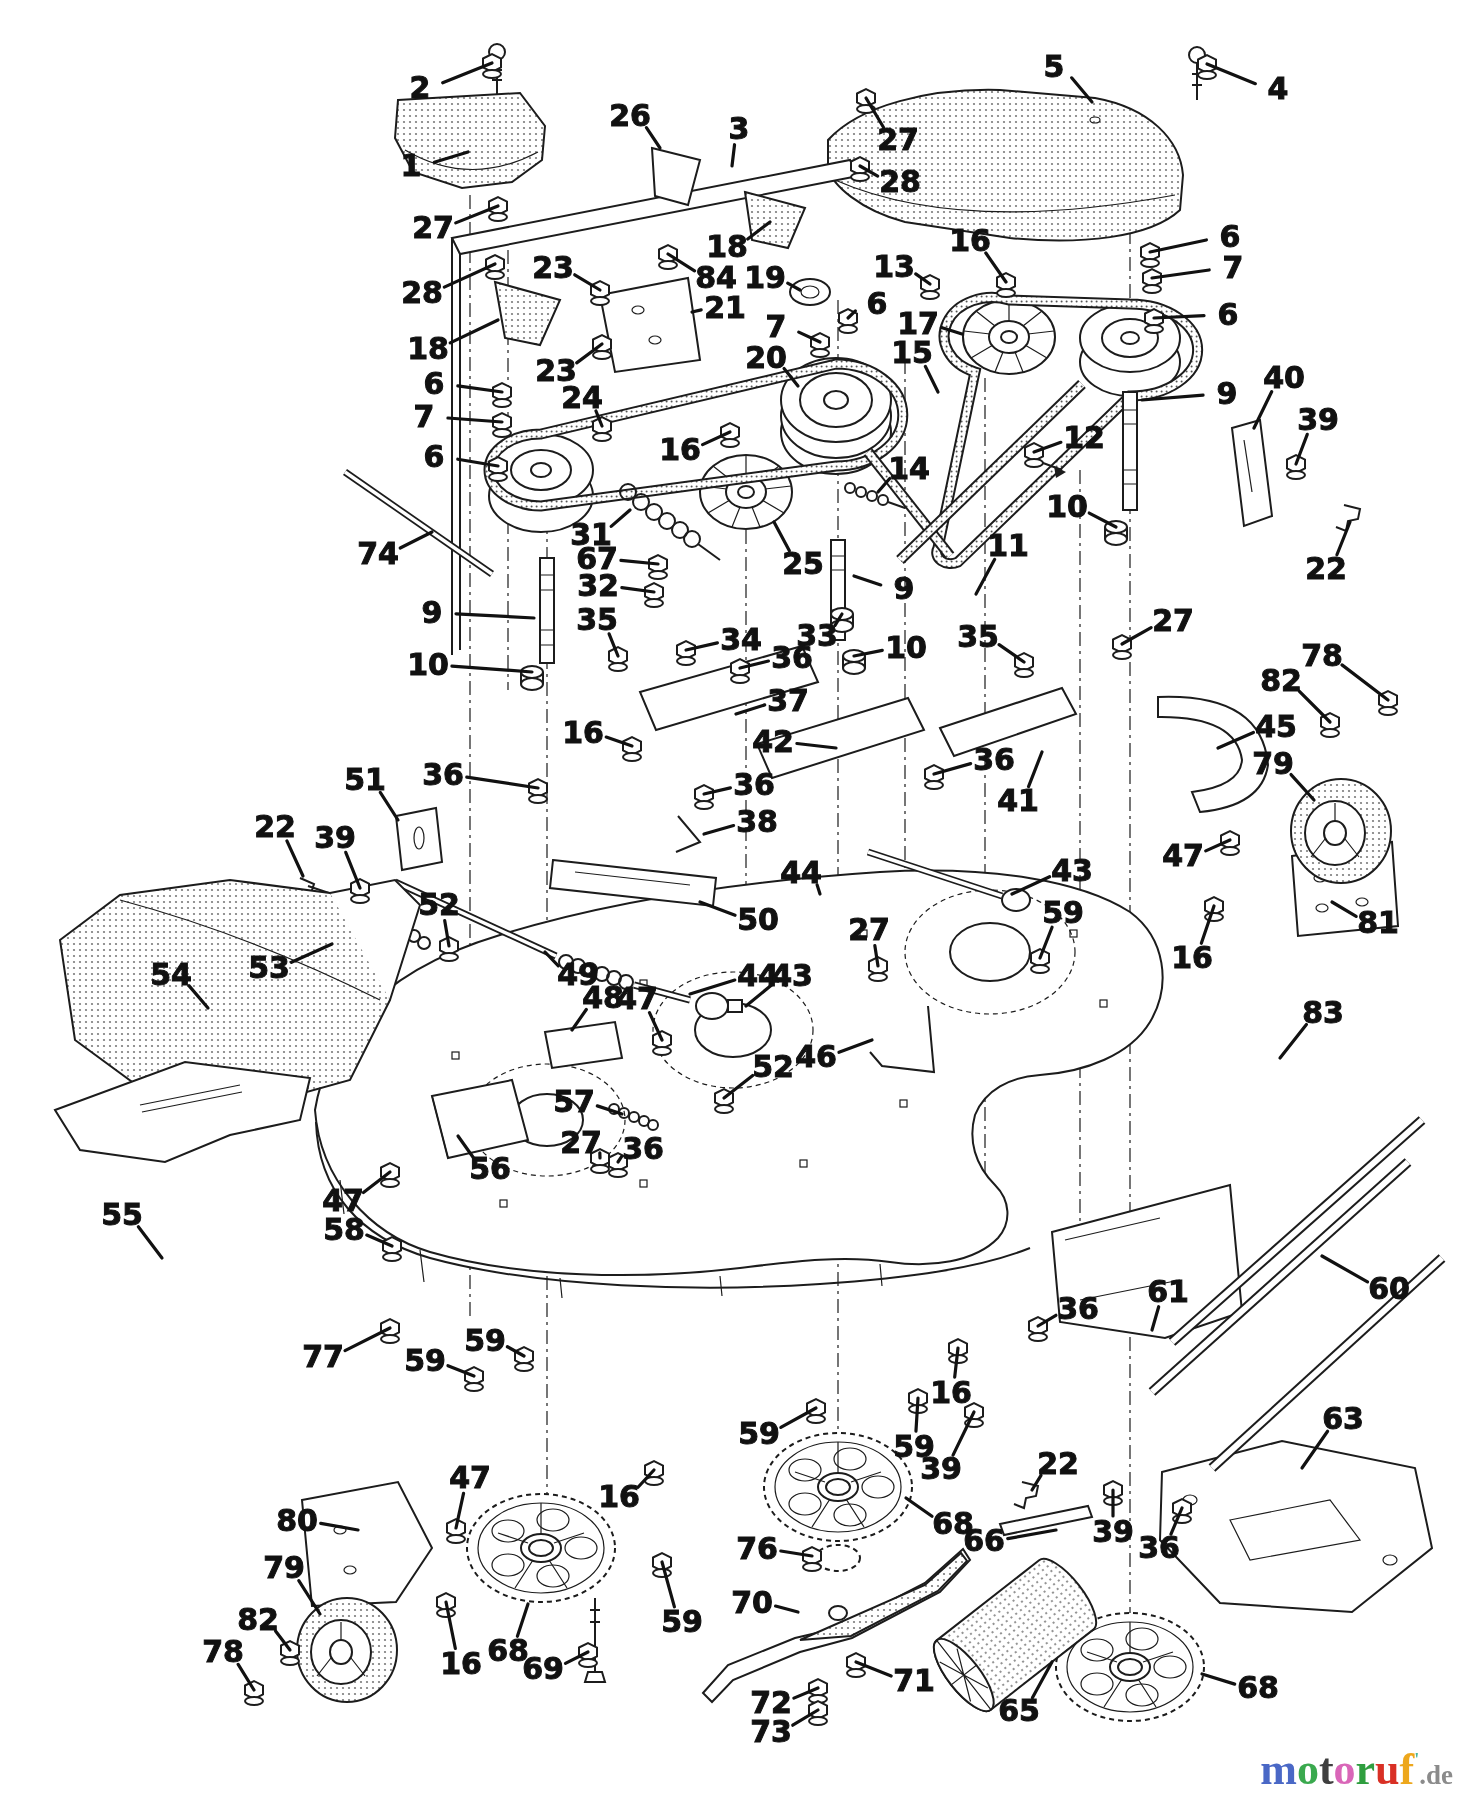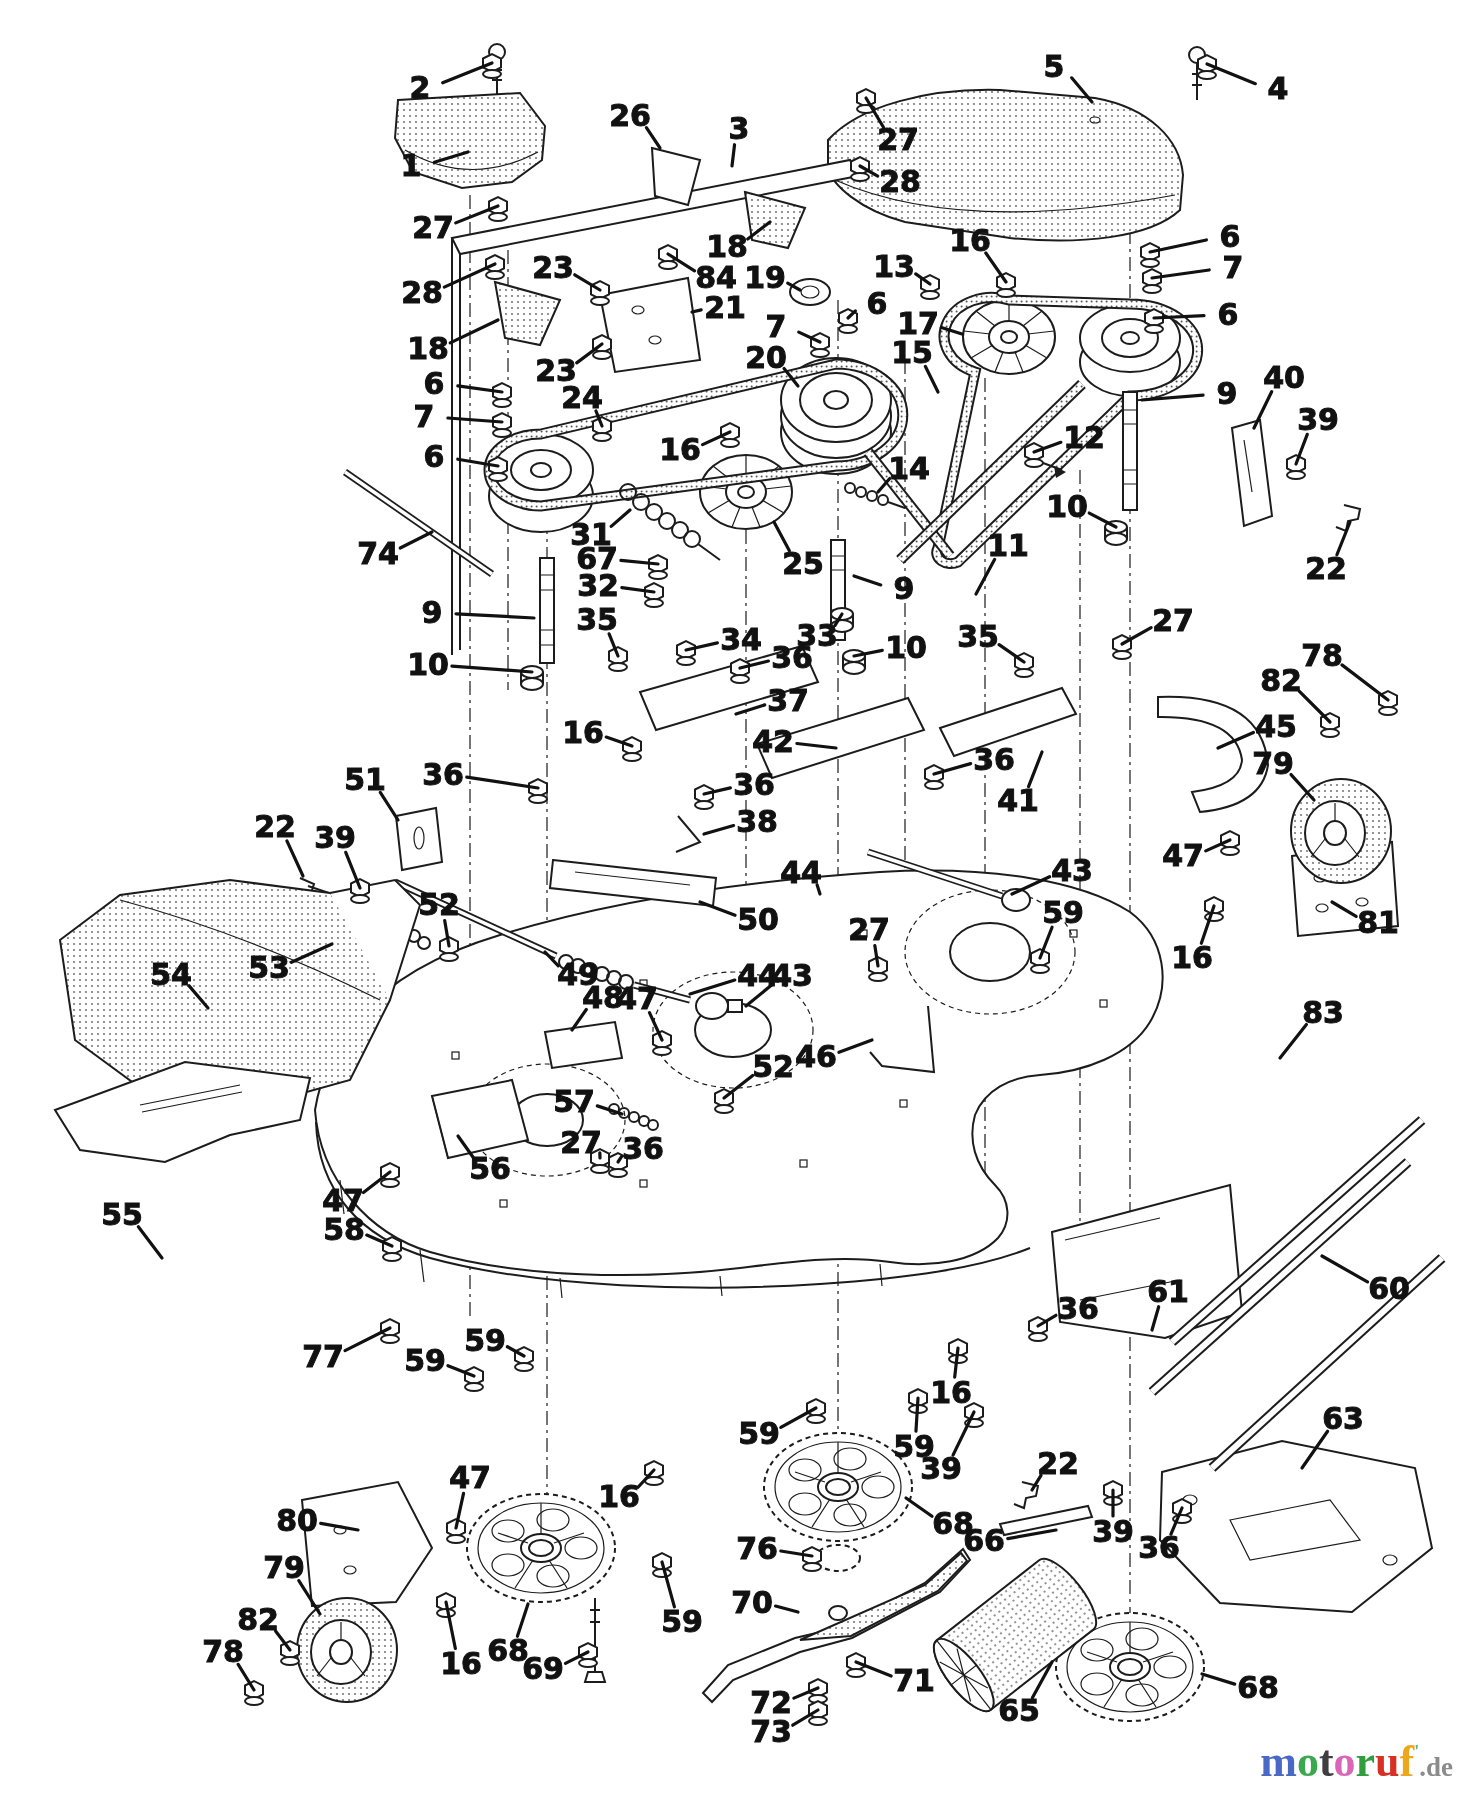--- a/index.html
+++ b/index.html
@@ -14,21 +14,21 @@
   .scal{stroke-dasharray:5 4;}
   .beltO{fill:none;stroke:#1c1c1c;stroke-width:11;}
   .beltI{fill:none;stroke:url(#beltp);stroke-width:7;}
   .rodO{fill:none;stroke:#1c1c1c;stroke-width:7;}
   .rodI{fill:none;stroke:#ffffff;stroke-width:3.5;}
   .tubeO{fill:none;stroke:#1c1c1c;stroke-width:10;}
   .tubeI{fill:none;stroke:#ffffff;stroke-width:6;}
   .lbl{font-family:"DejaVu Sans",sans-serif;font-weight:bold;font-size:30px;fill:#111;
        stroke:#111;stroke-width:1;paint-order:stroke;text-anchor:middle;}
   .leader{stroke:#111;stroke-width:3.2;stroke-linecap:round;}
-  .wm{position:absolute;right:12px;bottom:16px;font-family:"Liberation Serif",serif;
+  .wm{position:absolute;right:12px;bottom:8px;font-family:"Liberation Serif",serif;
       font-weight:bold;font-size:44px;line-height:1;letter-spacing:0px;}
   .wm .de{font-size:27px;color:#8b8b8b;font-weight:bold;}
   .wm .sup{font-size:18px;vertical-align:18px;}
 </style>
 </head>
 <body>
 
 <div class="page">
 
 <svg id="diagram-svg" width="1465" height="1800" viewBox="0 0 1465 1800" xmlns="http://www.w3.org/2000/svg">

